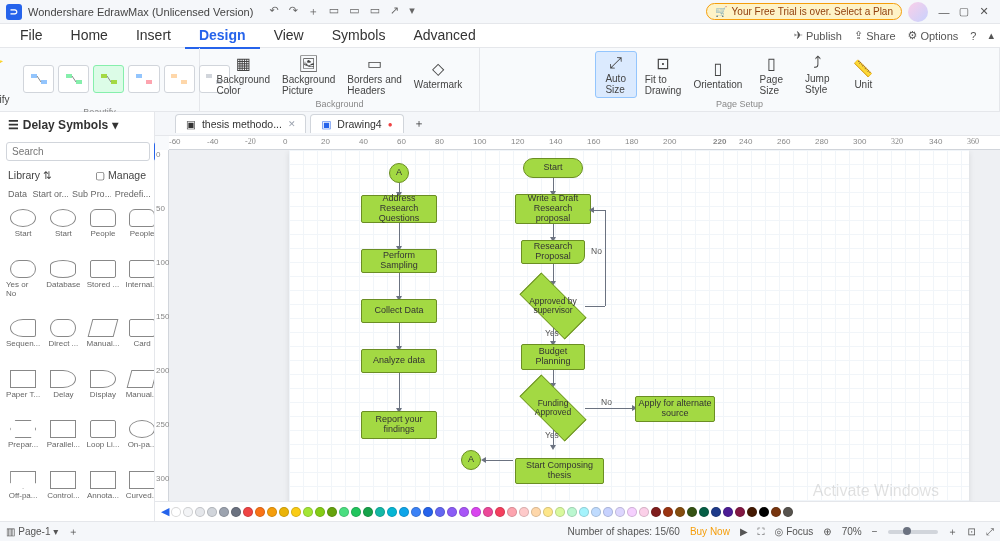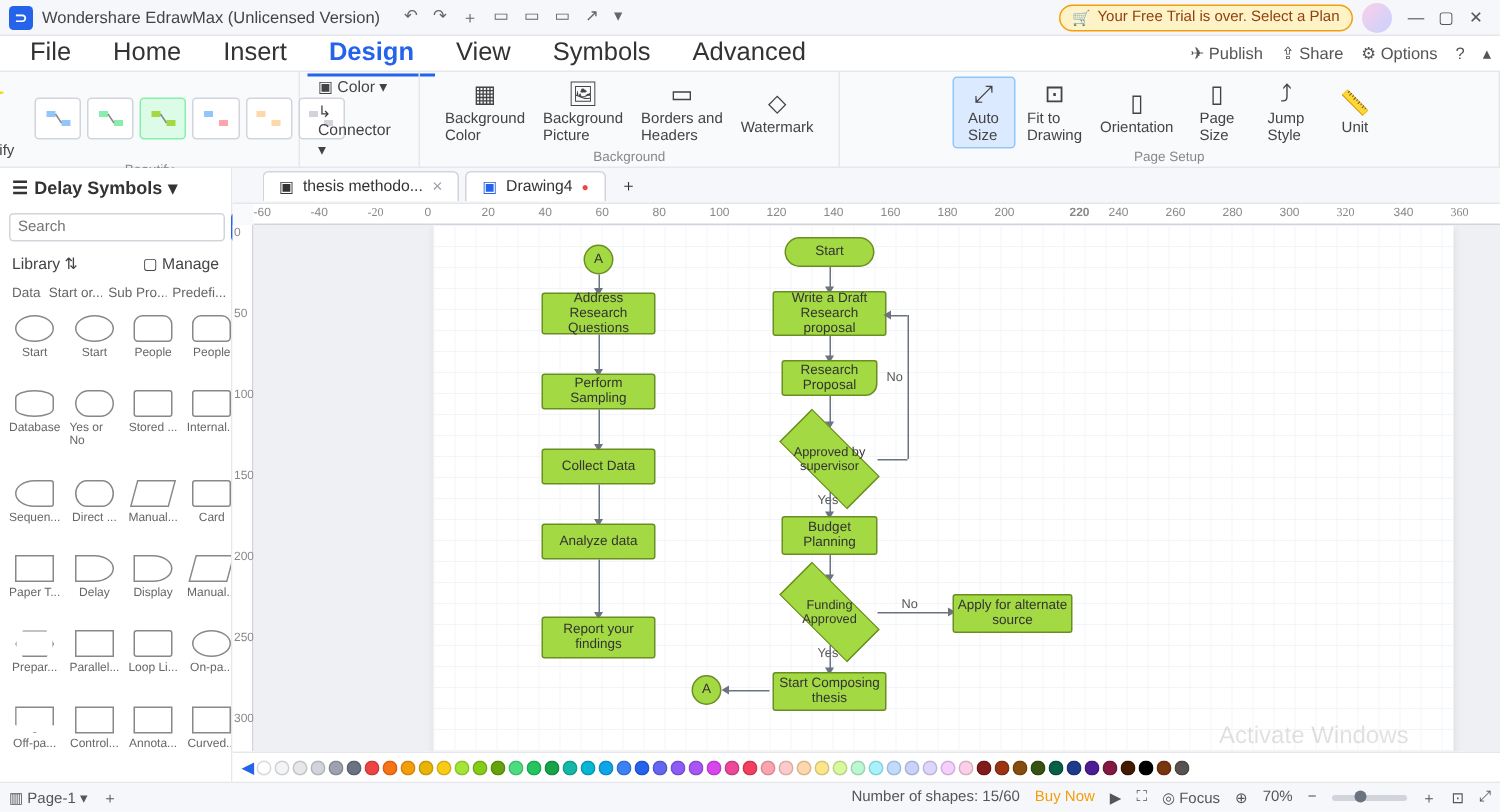--- a/index.html
+++ b/index.html
@@ -6,21 +6,21 @@
 body { width: 1000px; height: 541px; overflow: hidden; background: #fff; font-size: 11px; color: #333; }
 .titlebar { height: 24px; background: #f5f7fa; display: flex; align-items: center; padding: 0 6px; border-bottom: 1px solid #e5e7eb; }
 .titlebar .logo { width: 16px; height: 16px; background: #2563eb; border-radius: 3px; display: flex; align-items: center; justify-content: center; color: #fff; font-weight: bold; font-size: 10px; margin-right: 6px; }
 .titlebar .title { font-size: 11px; color: #444; }
 .titlebar .qat { display: flex; gap: 10px; margin-left: 16px; color: #666; }
 .titlebar .spacer { flex: 1; }
 .titlebar .trial { background: #fef3c7; border: 1px solid #f59e0b; border-radius: 10px; padding: 2px 8px; font-size: 10px; color: #92400e; display: flex; align-items: center; gap: 4px; }
 .titlebar .avatar { width: 20px; height: 20px; border-radius: 50%; background: linear-gradient(135deg,#fbcfe8,#c7d2fe); margin: 0 6px; }
 .titlebar .winbtn { width: 20px; text-align: center; color: #555; cursor: pointer; }
 .menubar { height: 24px; background: #fff; display: flex; align-items: center; padding: 0 6px; border-bottom: 1px solid #e5e7eb; }
-.menubar .tab { padding: 4px 14px; font-size: 17px; color: #333; cursor: pointer; }
+.menubar .tab { padding: 4px 14px; font-size: 14px; color: #333; cursor: pointer; }
 .menubar .tab.active { color: #2563eb; border-bottom: 2px solid #2563eb; font-weight: 600; }
 .menubar .spacer { flex: 1; }
 .menubar .right-item { font-size: 11px; color: #555; margin-left: 12px; display: flex; align-items: center; gap: 3px; }
 .ribbon { height: 64px; background: #f8fafc; border-bottom: 1px solid #e5e7eb; display: flex; align-items: stretch; }
 .rgroup { display: flex; flex-direction: column; align-items: center; padding: 2px 6px; border-right: 1px solid #e5e7eb; }
 .rgroup .row { display: flex; gap: 4px; flex: 1; align-items: center; }
 .rgroup .label { font-size: 9px; color: #888; text-align: center; }
 .rbtn { display: flex; flex-direction: column; align-items: center; justify-content: center; padding: 2px 4px; cursor: pointer; border-radius: 3px; font-size: 10px; color: #444; min-width: 42px; }
 .rbtn.active { background: #dbeafe; border: 1px solid #93c5fd; }
 .rbtn .ic { font-size: 16px; margin-bottom: 1px; }
@@ -171,27 +171,20 @@
         </div>
       <div class="stylebtn">
           <svg width="20" height="14">
             <rect x="2" y="2" width="6" height="4" fill="#d1d5db"></rect>
             <rect x="12" y="8" width="6" height="4" fill="#d1d5db"></rect>
           </svg>
         </div>
     </div>
     <div class="label">Beautify</div>
   </div>
-  <div class="rgroup" style="width:80px">
-    <div class="textrow">
-      <div>▣ <span>Color</span> ▾</div>
-      <div>↳ <span>Connector</span> ▾</div>
-      <div>T <span>Text</span> ▾</div>
-    </div>
-  </div>
   <div class="rgroup" style="width:280px">
     <div class="row">
       <div class="rbtn">
           <div class="ic">▦</div>
           <div style="white-space:pre-line">Background
 Color</div>
         </div>
       <div class="rbtn">
           <div class="ic">🖼</div>
           <div style="white-space:pre-line">Background
@@ -273,26 +266,26 @@
         </div>
         <div class="shape-cell">
           <div class="sh" style="border-radius:6px 6px 3px 3px"></div>
           <div>People</div>
         </div>
         <div class="shape-cell">
           <div class="sh" style="border-radius:6px 6px 3px 3px"></div>
           <div>People</div>
         </div>
         <div class="shape-cell">
+          <div class="sh" style="border-radius:9px"></div>
+          <div>Yes or No</div>
+        </div>
+        <div class="shape-cell">
           <div class="sh" style="border-radius:50%/30%"></div>
           <div>Database</div>
-        </div>
-        <div class="shape-cell">
-          <div class="sh" style="border-radius:9px"></div>
-          <div>Yes or No</div>
         </div>
         <div class="shape-cell">
           <div class="sh" style="border-radius:2px"></div>
           <div>Stored ...</div>
         </div>
         <div class="shape-cell">
           <div class="sh" style="border-radius:2px"></div>
           <div>Internal...</div>
         </div>
         <div class="shape-cell">
@@ -450,21 +443,21 @@
         <div class="diamond" style="left:232px;top:236px">
             <div class="inner"></div>
             <div class="txt">Funding Approved</div>
           </div>
 
         <div class="arrow h right" style="left:296px;top:258px;width:48px"></div>
         <div class="lbl" style="left:312px;top:247px">No</div>
         <div class="node rect" style="left:346px;top:246px;width:80px;height:26px">Apply for alternate source</div>
         <div class="lbl" style="left:256px;top:280px">Yes</div>
         <div class="arrow v down" style="left:264px;top:280px;height:16px"></div>
-        <div class="node rect" style="left:226px;top:298px;width:76px;height:26px">Start Composing thesis</div>
+        <div class="node rect" style="left:226px;top:308px;width:89px;height:26px">Start Composing thesis</div>
 
         <div class="watermark">Activate Windows</div>
       </div>
     </div>
     <div class="colorbar" id="colorbar">
       <span style="color:#2563eb">◀</span>
     <div class="sw" style="background: rgb(255, 255, 255);"></div>
         <div class="sw" style="background: rgb(243, 244, 246);"></div>
         <div class="sw" style="background: rgb(229, 231, 235);"></div>
         <div class="sw" style="background: rgb(209, 213, 219);"></div>

